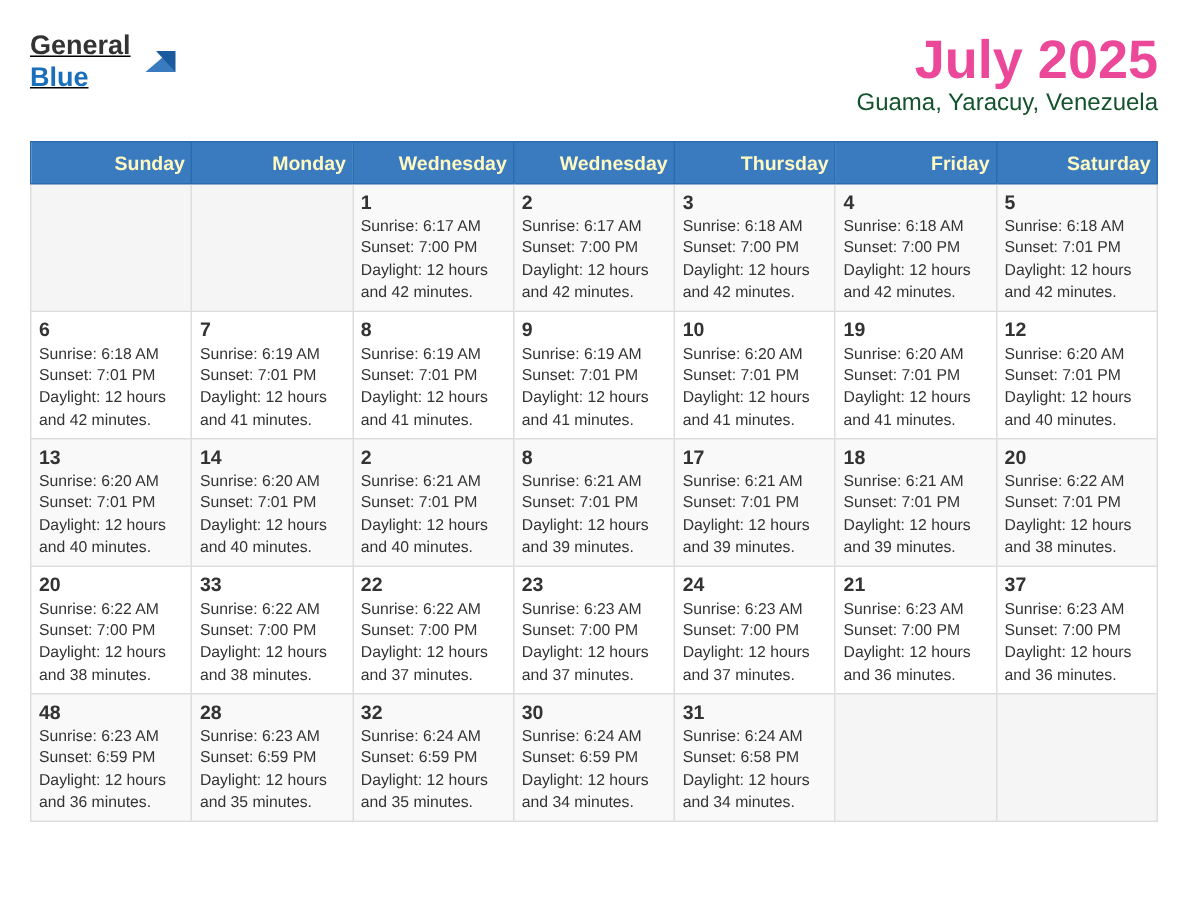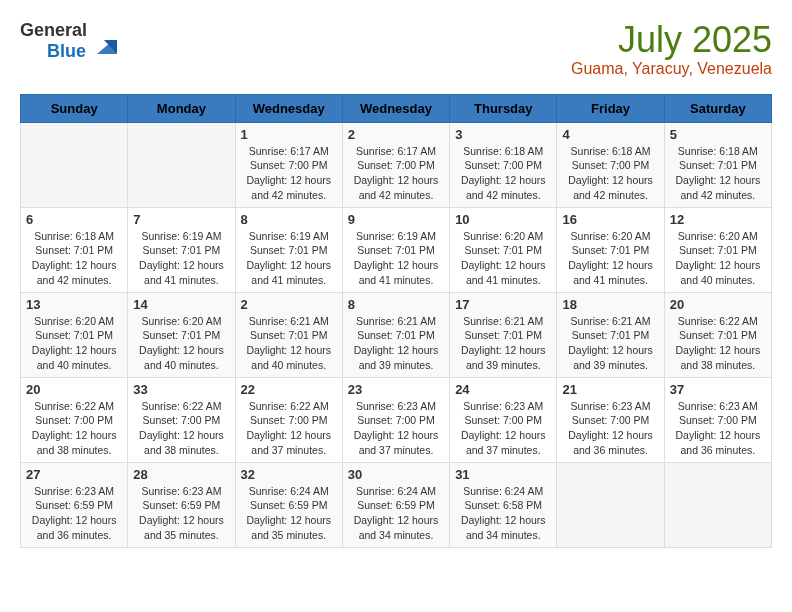--- a/index.html
+++ b/index.html
@@ -11,65 +11,65 @@
       padding: 20px;
     }
     .header {
       display: flex;
       justify-content: space-between;
       align-items: flex-start;
       margin-bottom: 16px;
     }
     .logo {
       display: flex;
-      align-items: flex-end;
+      align-items: center;
+      text-decoration: underline;
     }
     .logo-text-general {
       font-size: 18px;
       font-weight: bold;
       color: #333;
     }
     .logo-text-blue {
       font-size: 18px;
       font-weight: bold;
       color: #1a6fba;
-      margin-left: 27px;
     }
     .logo-icon {
       width: 30px;
       height: 30px;
       margin-left: 2px;
     }
     .title-area {
       text-align: right;
     }
     .month-title {
       font-size: 36px;
-      font-weight: normal;
-      color: #4d7c0f;
+      font-weight: bold;
+      color: #ec4899;
       line-height: 1.1;
     }
     .location {
       font-size: 16px;
-      color: #c2410c;
+      color: #14532d;
     }
     table {
       width: 100%;
       border-collapse: collapse;
       border: 1px solid #ccc;
     }
     thead tr {
       background-color: #3a7abf;
     }
     thead th {
-      color: #000000;
+      color: #fef9c3;
       font-size: 13px;
       font-weight: bold;
       padding: 6px 4px;
-      text-align: center;
+      text-align: right;
       border: 1px solid #2a6aaf;
     }
     tbody tr {
       background: #fff;
     }
     tbody tr:nth-child(odd) {
       background: #f9f9f9;
     }
     tbody td {
       vertical-align: top;
@@ -83,21 +83,20 @@
     .day-number {
       font-weight: bold;
       font-size: 13px;
       display: block;
       margin-bottom: 2px;
     }
     .day-info {
       font-size: 10.5px;
       line-height: 1.4;
       color: #333;
-      text-align: center;
     }
     .empty-cell {
       background: #f5f5f5;
     }
   </style>
 </head>
 <body>
 
 <div class="header">
   <div class="logo">
@@ -198,21 +197,21 @@
 and 41 minutes.</div>
         </td>
         <td>
           <span class="day-number">10</span>
           <div class="day-info" style="white-space: pre-line;">Sunrise: 6:20 AM
 Sunset: 7:01 PM
 Daylight: 12 hours
 and 41 minutes.</div>
         </td>
         <td>
-          <span class="day-number">16</span>
+          <span class="day-number">19</span>
           <div class="day-info" style="white-space: pre-line;">Sunrise: 6:20 AM
 Sunset: 7:01 PM
 Daylight: 12 hours
 and 41 minutes.</div>
         </td>
         <td>
           <span class="day-number">12</span>
           <div class="day-info" style="white-space: pre-line;">Sunrise: 6:20 AM
 Sunset: 7:01 PM
 Daylight: 12 hours
@@ -316,21 +315,21 @@
         <td>
           <span class="day-number">37</span>
           <div class="day-info" style="white-space: pre-line;">Sunrise: 6:23 AM
 Sunset: 7:00 PM
 Daylight: 12 hours
 and 36 minutes.</div>
         </td>
       </tr>
       <tr>
         <td>
-          <span class="day-number">27</span>
+          <span class="day-number">48</span>
           <div class="day-info" style="white-space: pre-line;">Sunrise: 6:23 AM
 Sunset: 6:59 PM
 Daylight: 12 hours
 and 36 minutes.</div>
         </td>
         <td>
           <span class="day-number">28</span>
           <div class="day-info" style="white-space: pre-line;">Sunrise: 6:23 AM
 Sunset: 6:59 PM
 Daylight: 12 hours

